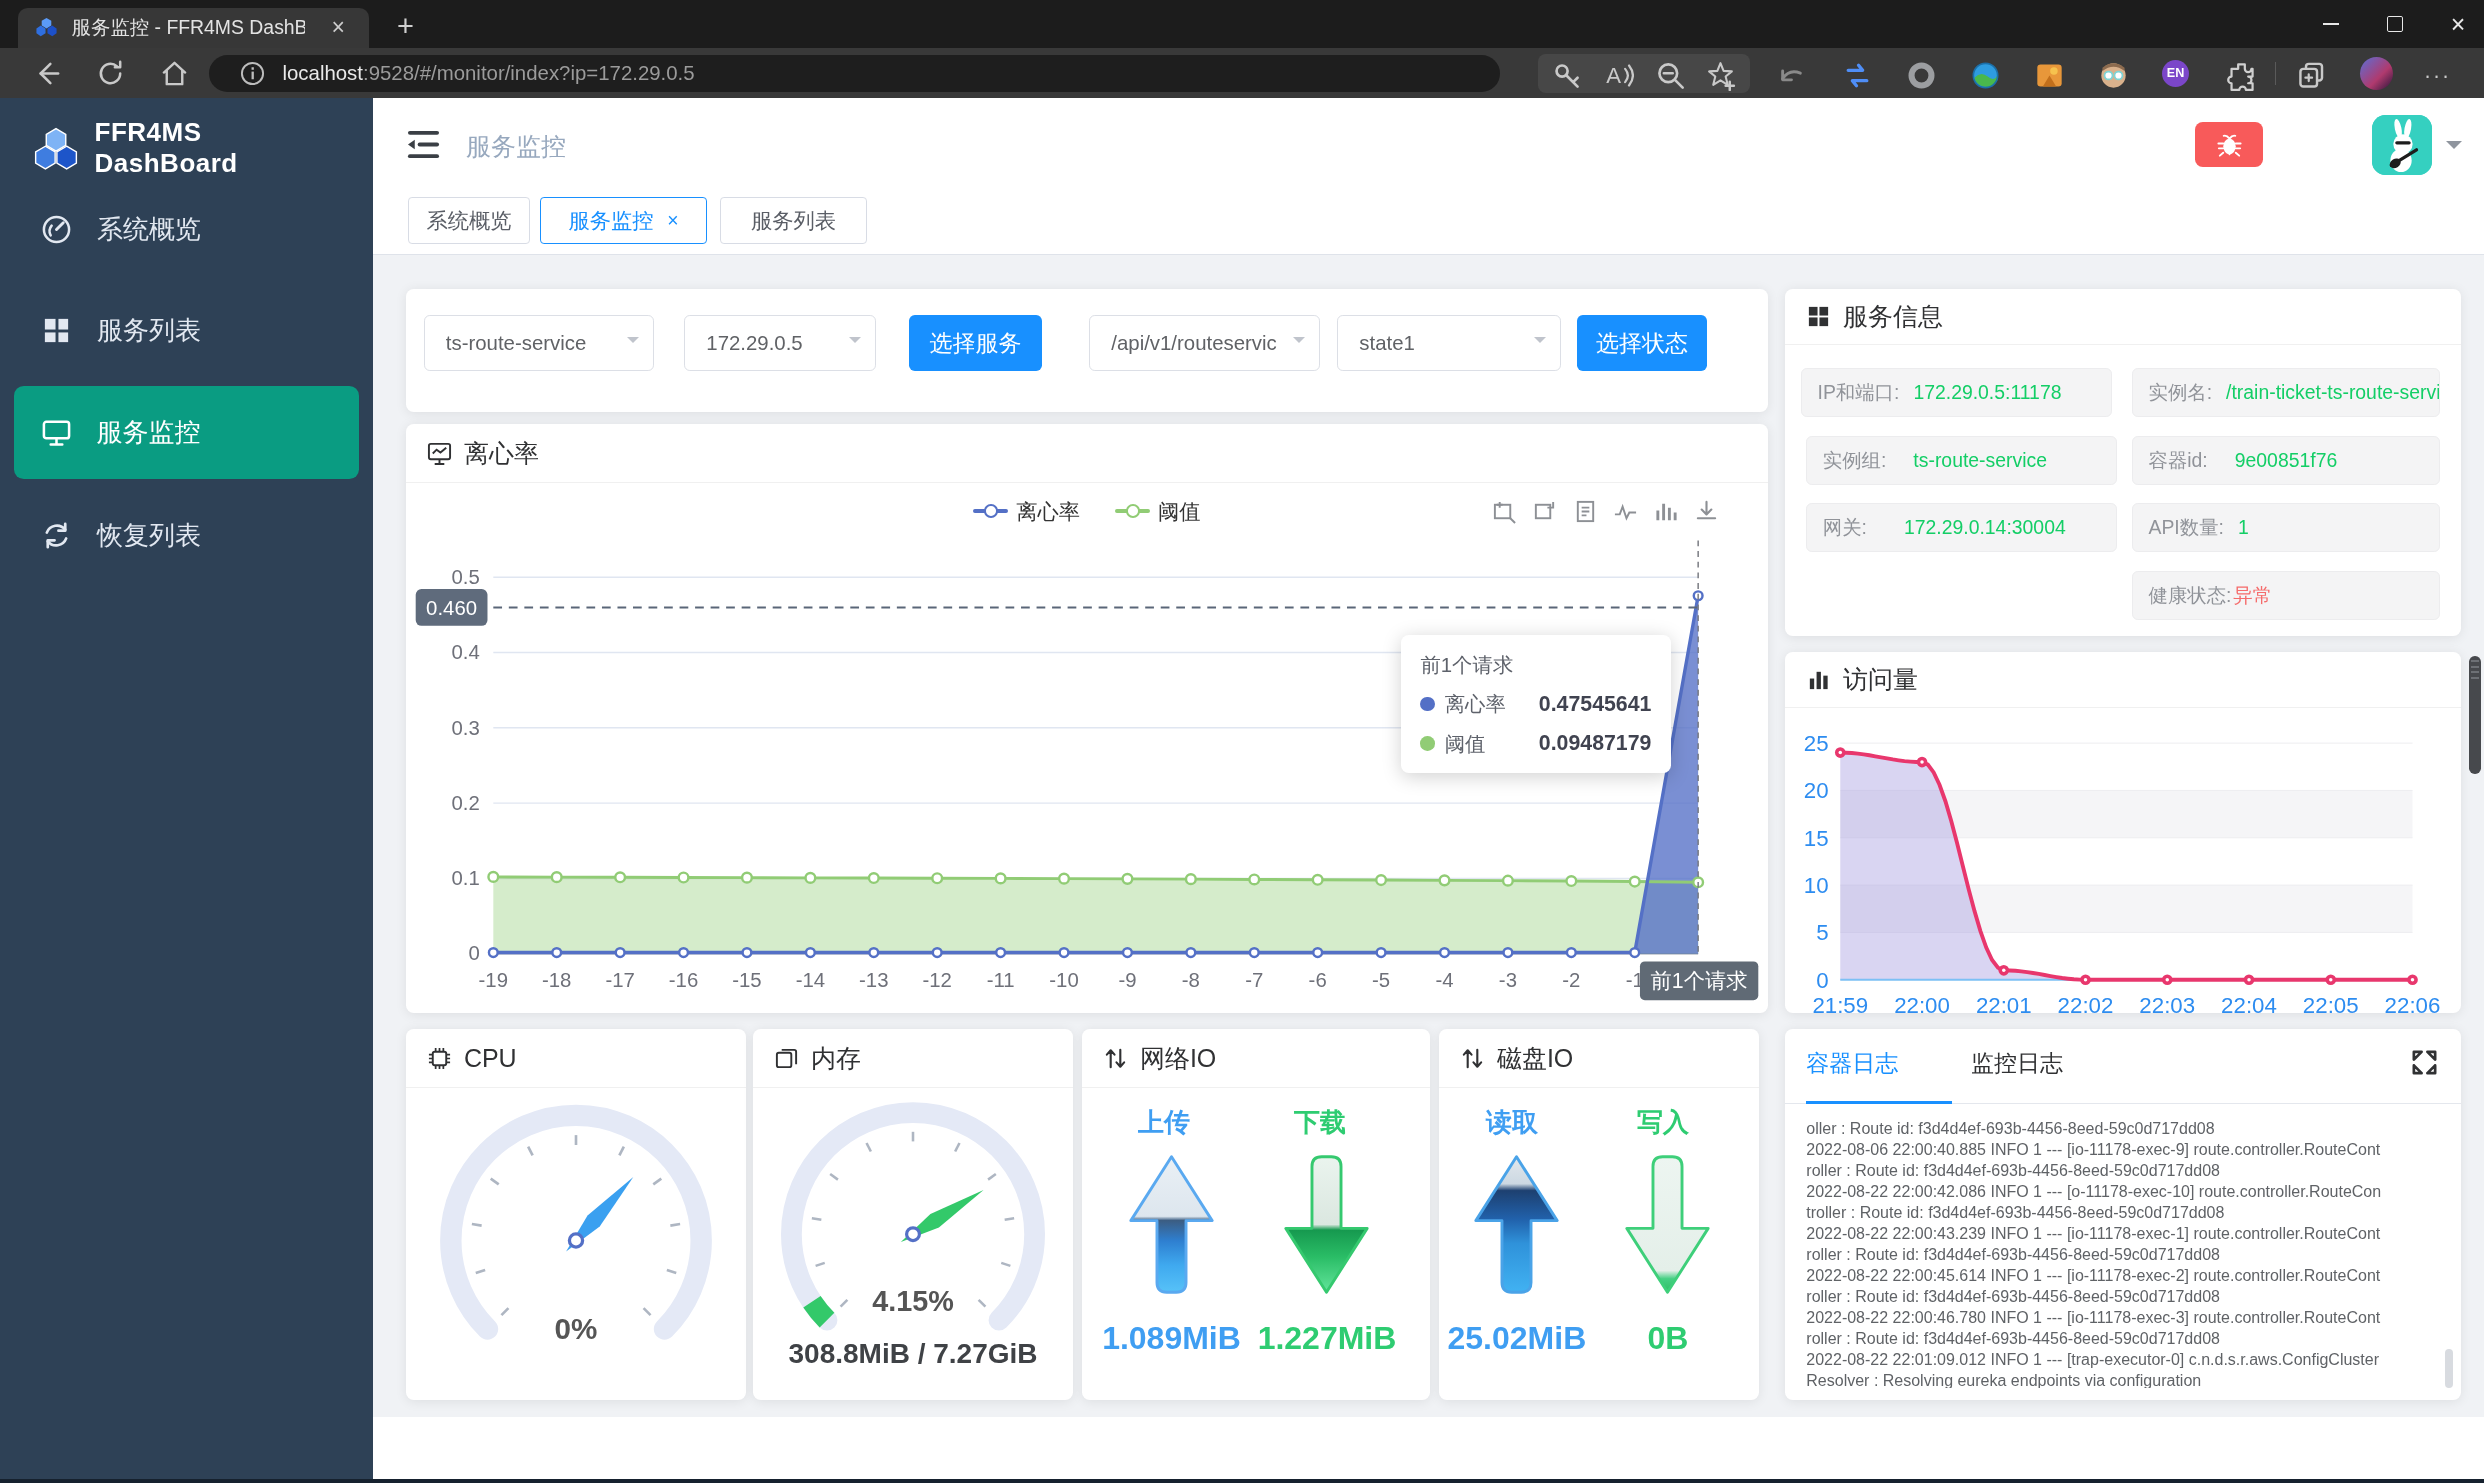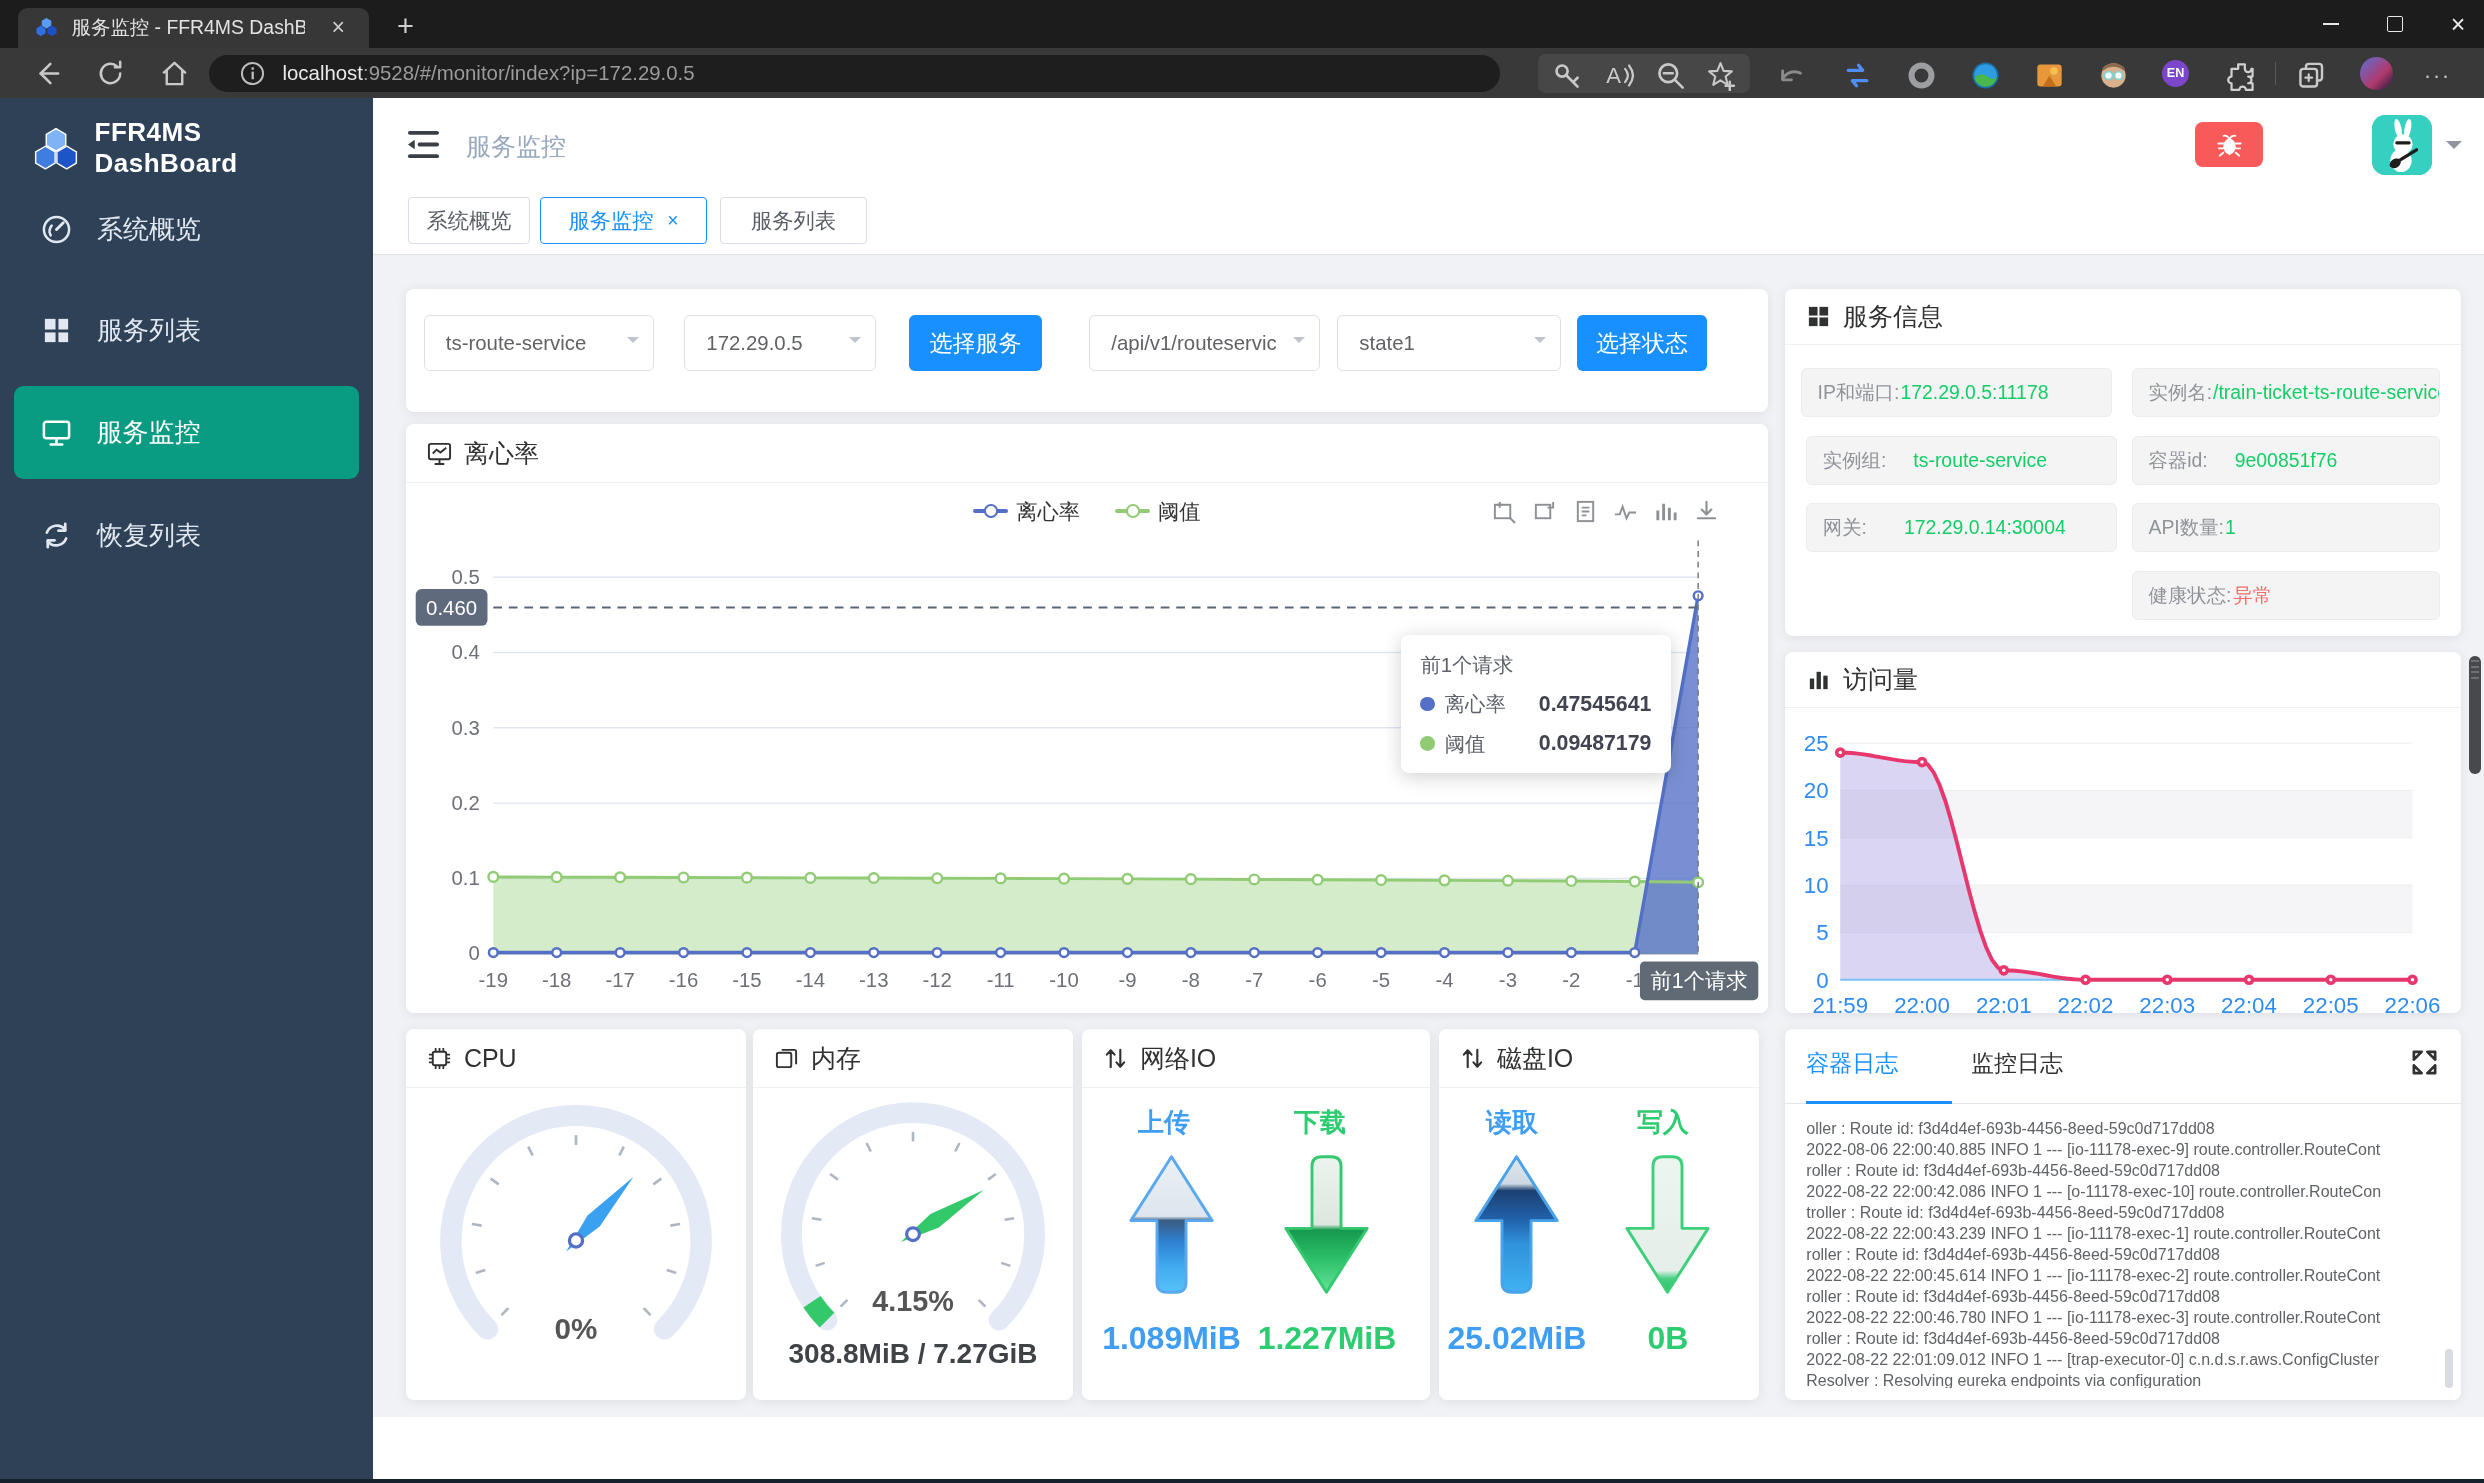--- a/index.html
+++ b/index.html
@@ -57,21 +57,21 @@
   .tooltip{position:absolute;background:#fff;border-radius:7.8px;box-shadow:0 3.9px 19.4px rgba(0,0,0,.18);padding:15.5px 19.4px;z-index:5;}
   .tooltip .tt{font-size:20.4px;color:#5e626b;}
   .trow{display:flex;align-items:center;margin-top:11.6px;width:231px;}
   .trow .dot{width:14.6px;height:14.6px;border-radius:50%;margin-right:9.7px;}
   .dot-blue{background:#5470c6;} .dot-green{background:#91cc75;}
   .trow .tn{font-size:20.4px;color:#5e626b;}
   .trow .tv{margin-left:auto;font-size:21.3px;font-weight:bold;color:#404350;}
   
   .ibox{position:absolute;height:49px;background:#f4f4f5;border:1px solid #ececee;border-radius:5.8px;display:flex;align-items:center;box-sizing:border-box;overflow:hidden;}
   .ibox .il{margin-left:15.5px;font-size:19.4px;color:#909399;white-space:nowrap;}
-  .ibox .iv{margin-left:1px;font-size:19.4px;color:#13ce66;white-space:nowrap;}
+  .ibox .iv{margin-left:14px;font-size:19.4px;color:#13ce66;white-space:nowrap;}
   .ibox .iv.red{color:#f56c6c;}
   
   .ltab{position:absolute;top:19.4px;font-size:23px;color:#303133;}
   .ltab.on{color:#1890ff;}
   .ldivider{position:absolute;left:0px;top:74px;width:100%;height:1px;background:#e4e7ed;}
   .lunder{position:absolute;left:21.3px;top:72px;width:146px;height:2.9px;background:#1890ff;}
   #log-lines{position:absolute;left:21.3px;top:89px;width:623px;height:270px;overflow:hidden;font-size:16px;line-height:21px;color:#5f6266;}
   .lthumb{position:absolute;right:7.8px;top:320px;width:7.8px;height:39px;border-radius:3.9px;background:#d8dbe0;}
   
   .iolabel{position:absolute;font-size:26px;font-weight:bold;}

